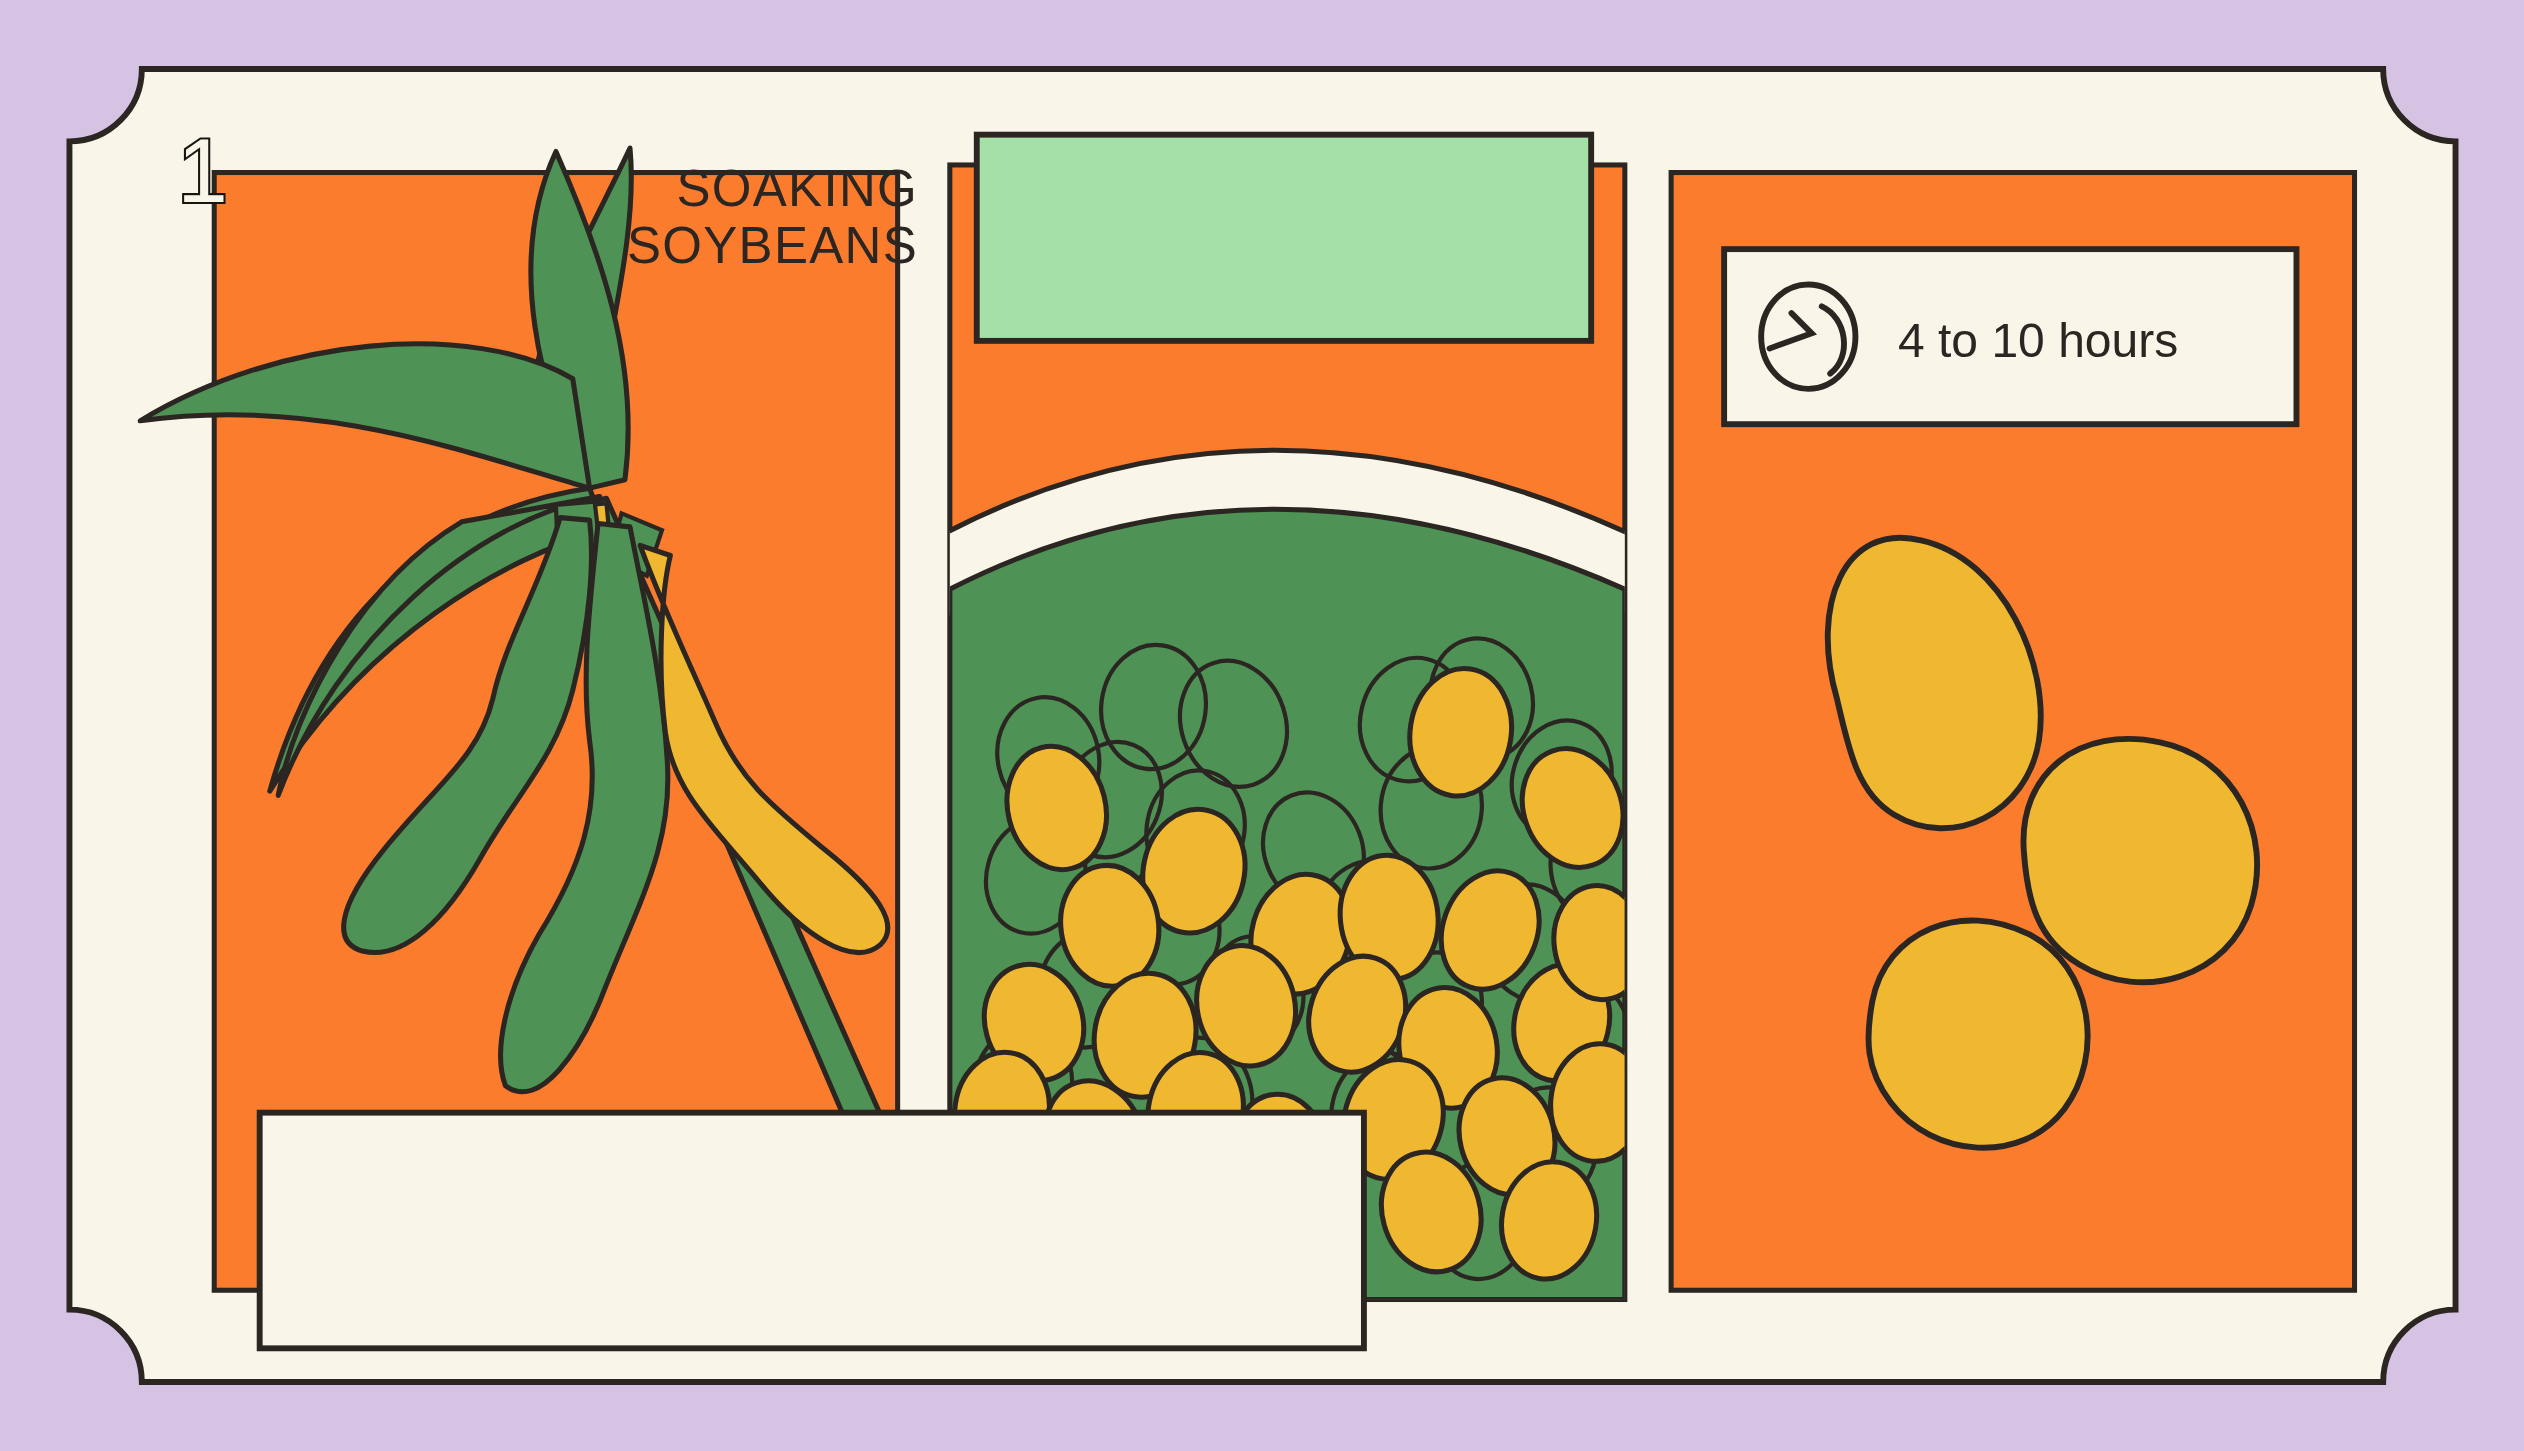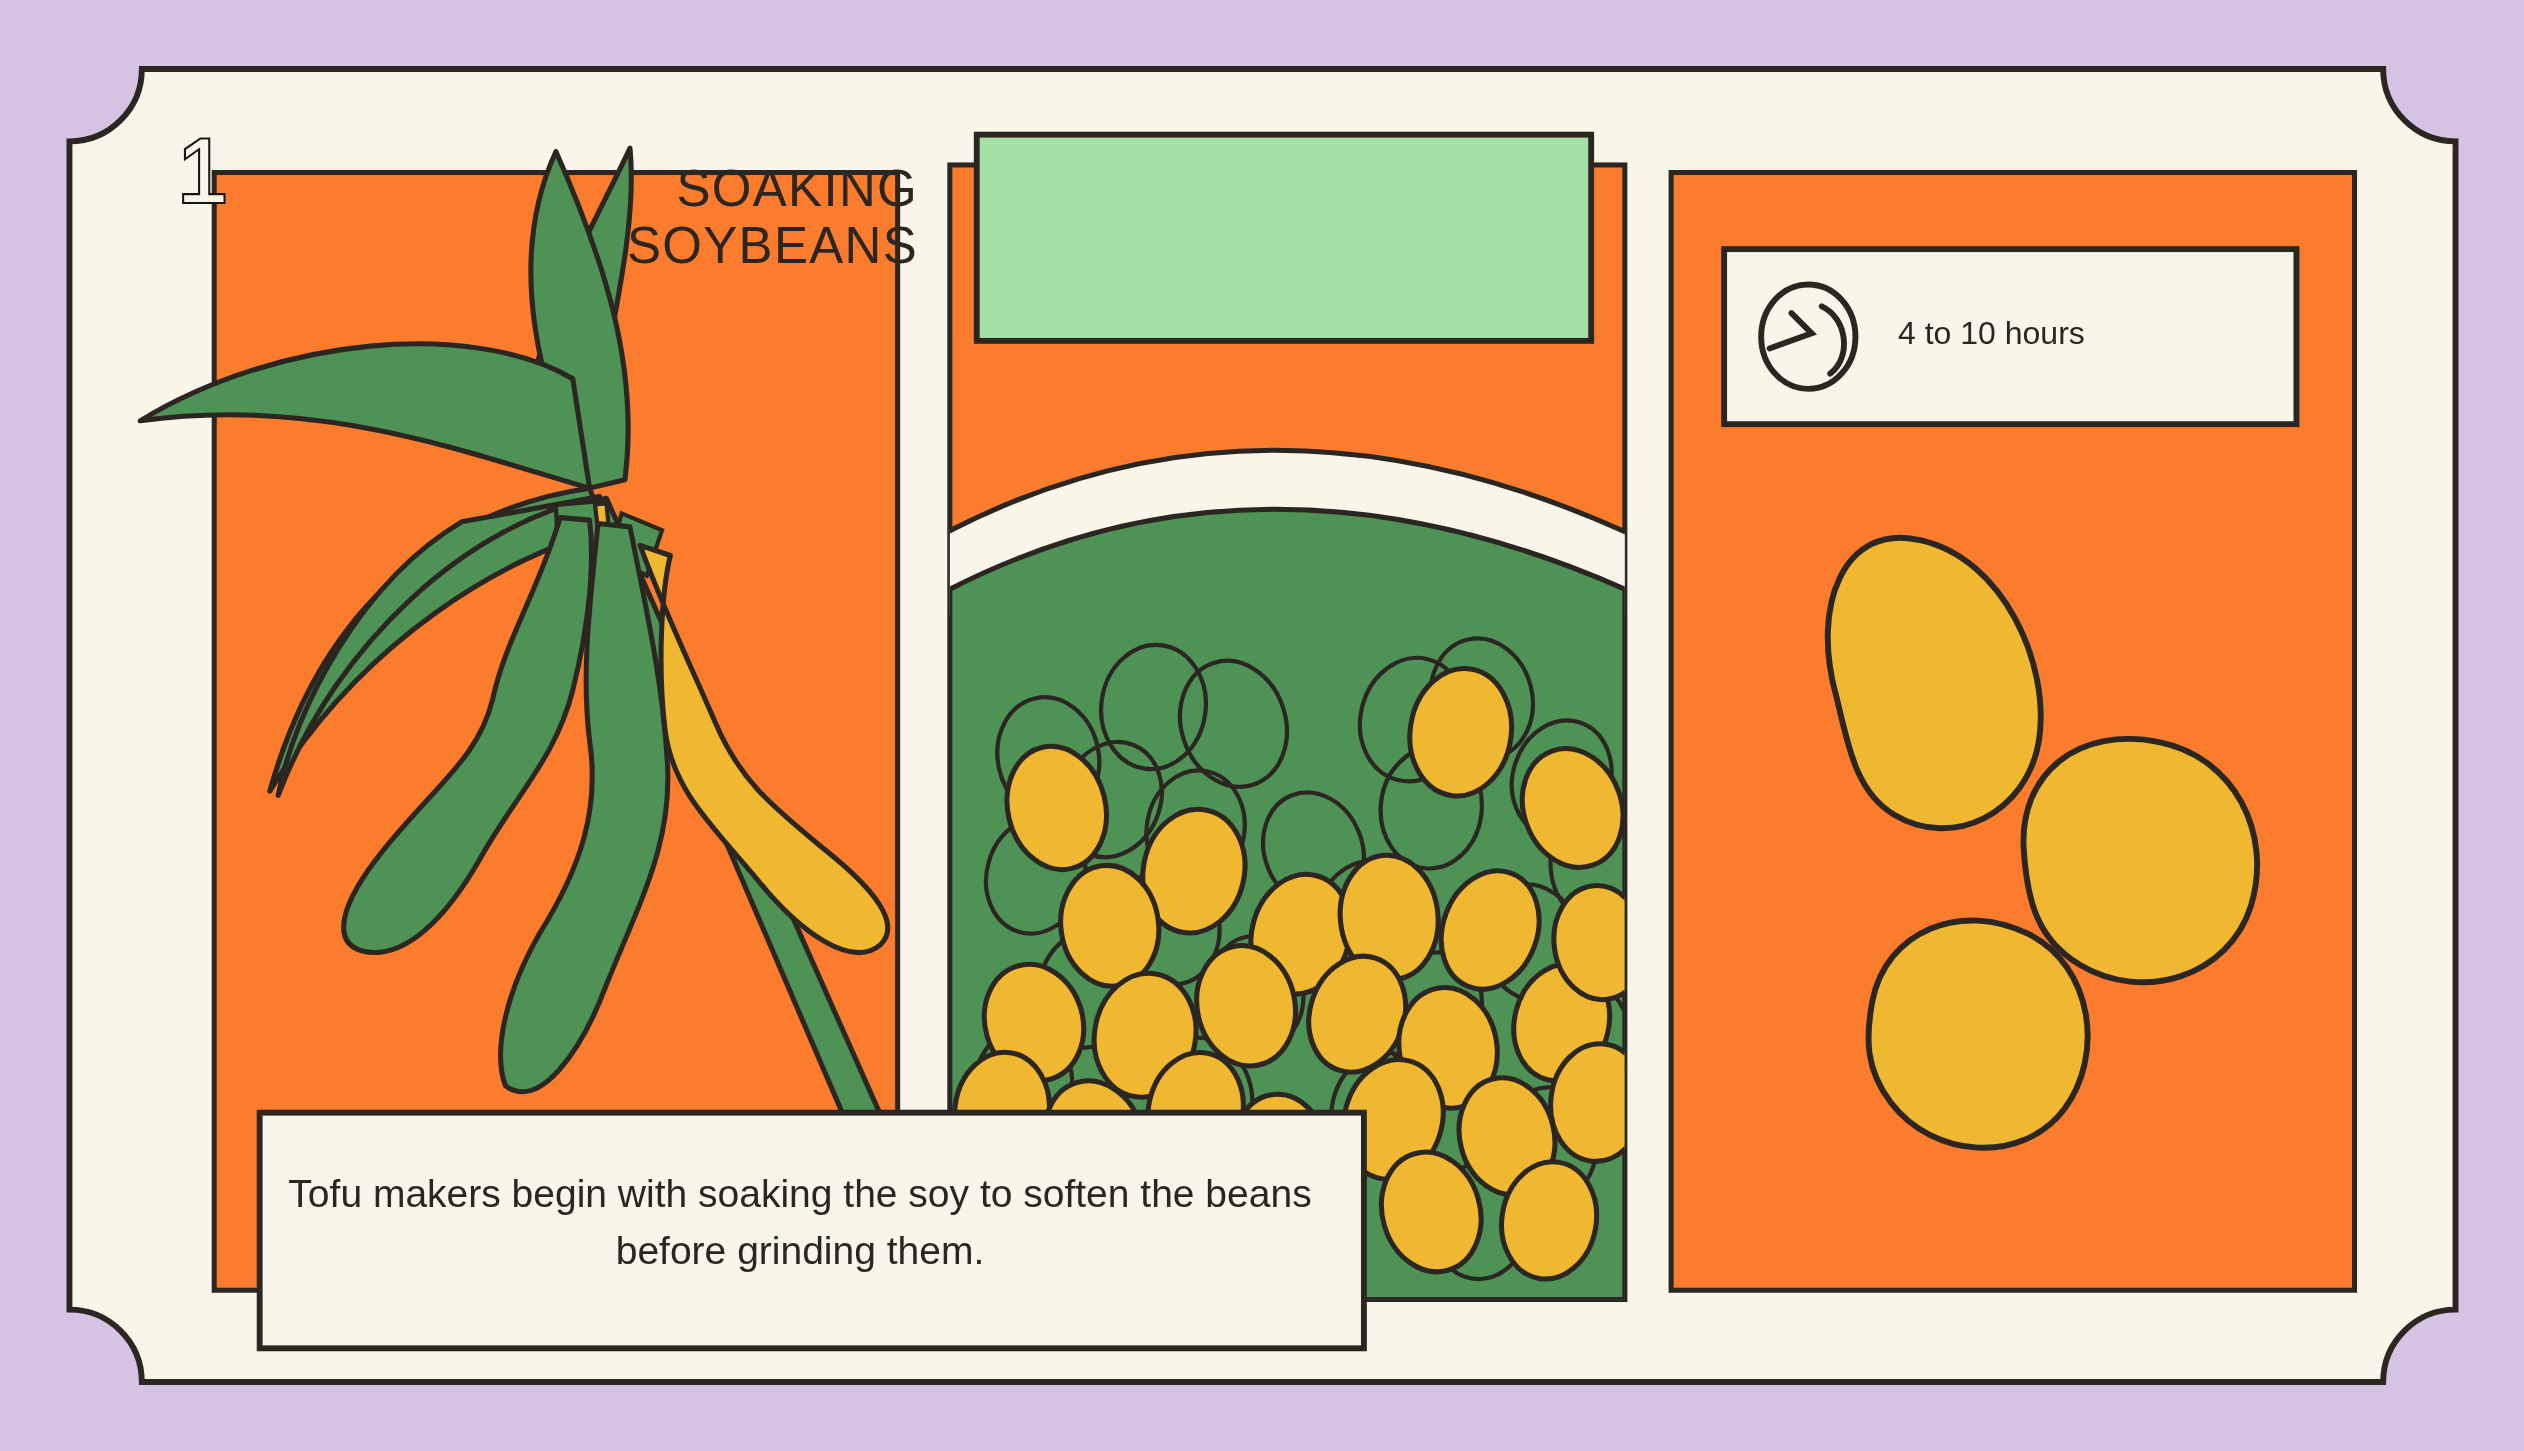--- a/index.html
+++ b/index.html
@@ -22,21 +22,21 @@
     paint-order:stroke fill;
     text-align:center;
   }
   #step-title{
     left:278px; top:160px; width:640px;
     font-size:51px; line-height:1.12; letter-spacing:1.3px;
     text-align:right; font-weight:400;
   }
   #duration-text{
     left:1898px; top:317px;
-    font-size:32px; line-height:1; font-weight:400;
+    font-size:48px; line-height:1; font-weight:400;
     white-space:nowrap;
   }
   #caption-text{
     left:278px; top:1166px; width:1044px;
     font-size:39px; line-height:1.45; text-align:center; font-weight:400;
   }
 </style>
 </head>
 <body>
 
@@ -223,16 +223,15 @@
 
   <div class="txt" id="step-number">1</div>
 
   <div class="txt" id="step-title">
     <div>SOAKING</div>
     <div>SOYBEANS</div>
   </div>
 
   <div class="txt" id="duration-text">4 to 10 hours</div>
 
-  <div class="txt" id="caption-text">Tofu makers begin with soaking the soy to soften the beans before grinding them.</div>
 
 </div>
 
 
 </body></html>

